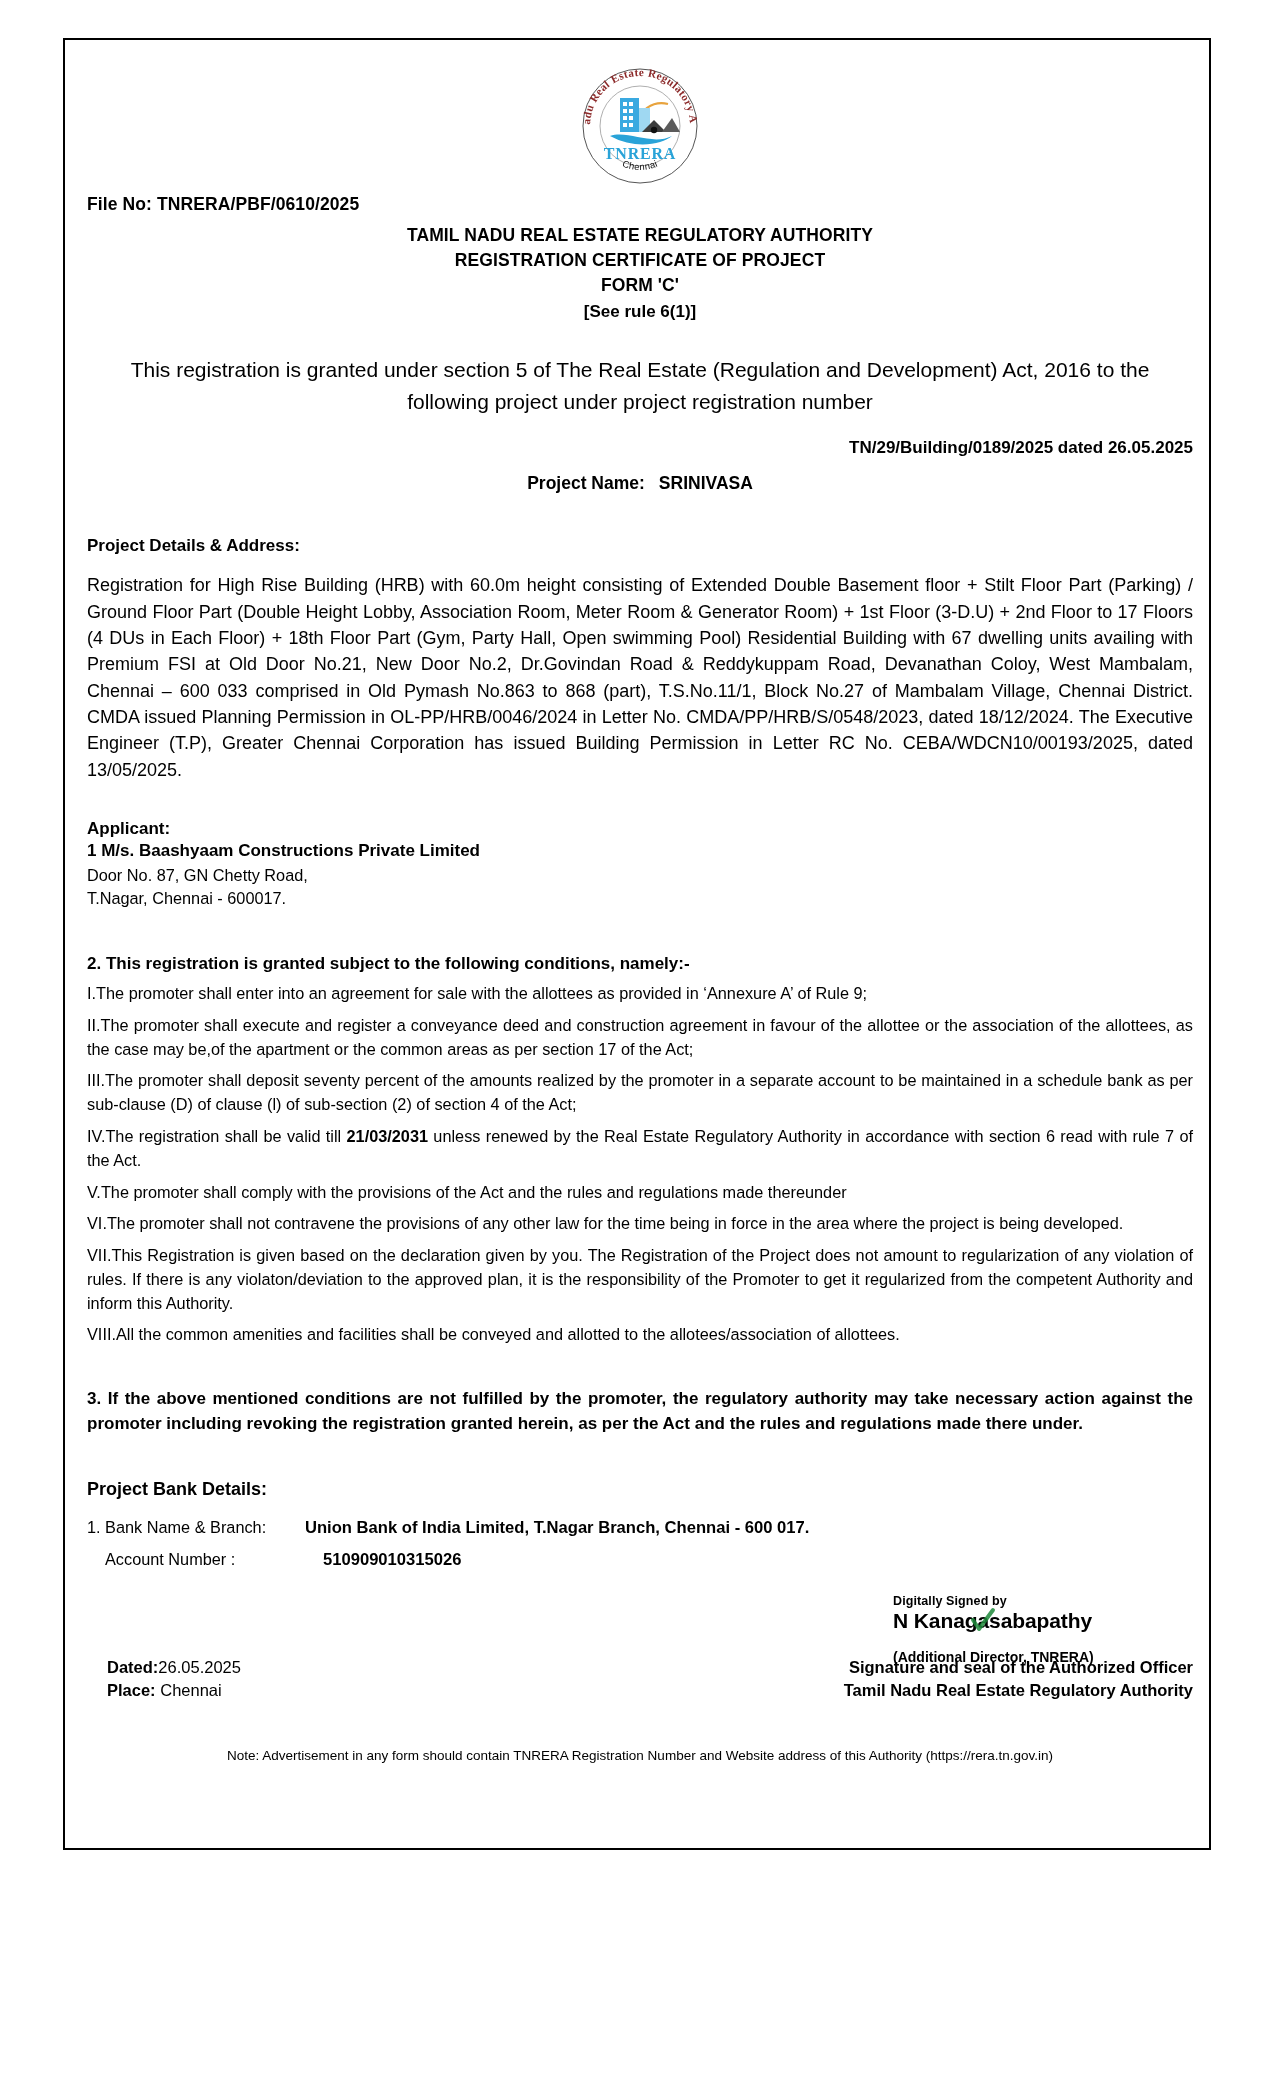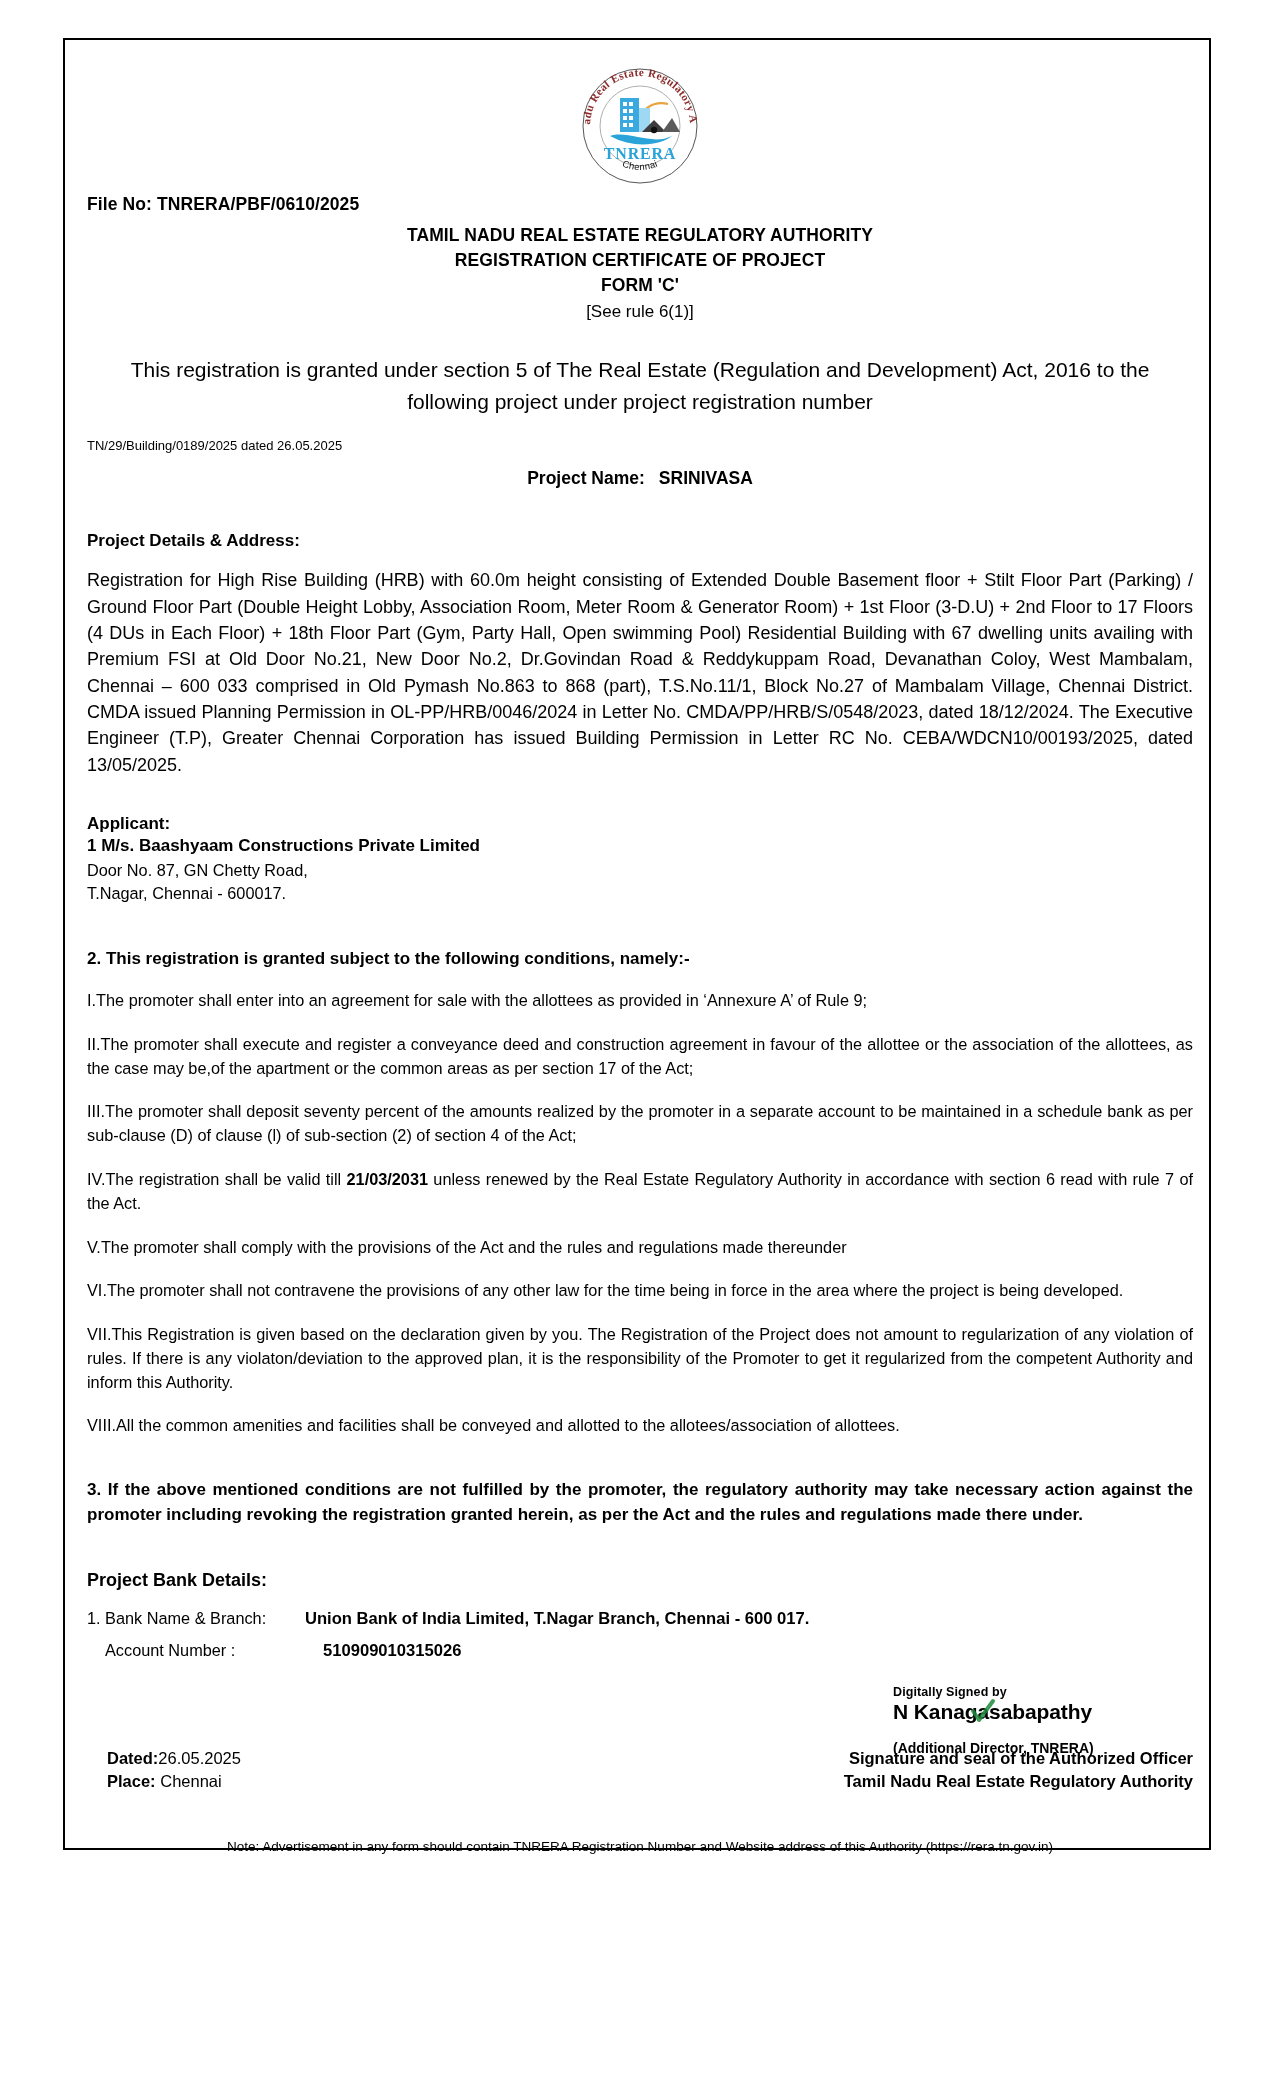--- a/index.html
+++ b/index.html
@@ -64,34 +64,34 @@
   .title-block .t1,
   .title-block .t2,
   .title-block .t3 {
     font-size: 17.5px;
     font-weight: bold;
     line-height: 1.42;
     letter-spacing: 0.1px;
   }
   .title-block .t4 {
     font-size: 17px;
-    font-weight: normal;
+    font-weight: bold;
     line-height: 1.7;
   }
   .intro {
     margin-top: 28px;
     font-size: 21px;
     line-height: 1.52;
     text-align: center;
   }
   .reg-no {
     margin-top: 20px;
-    text-align: left;
-    font-size: 13px;
-    font-weight: normal;
+    text-align: right;
+    font-size: 17px;
+    font-weight: bold;
   }
   .proj-name {
     margin-top: 15px;
     text-align: center;
     font-size: 17.5px;
     font-weight: bold;
   }
   .proj-name .pn-label { margin-right: 14px; }
 
   .sec-head {
@@ -120,21 +120,21 @@
     font-size: 16.3px;
     line-height: 1.42;
   }
 
   .cond-head {
     margin-top: 44px;
     font-size: 17px;
     font-weight: bold;
   }
   .cond {
-    margin-top: 20px;
+    margin-top: 8px;
     font-size: 16.3px;
     line-height: 1.46;
     text-align: justify;
   }
   .cond b { font-weight: bold; }
 
   .clause3 {
     margin-top: 40px;
     font-size: 17px;
     font-weight: bold;

